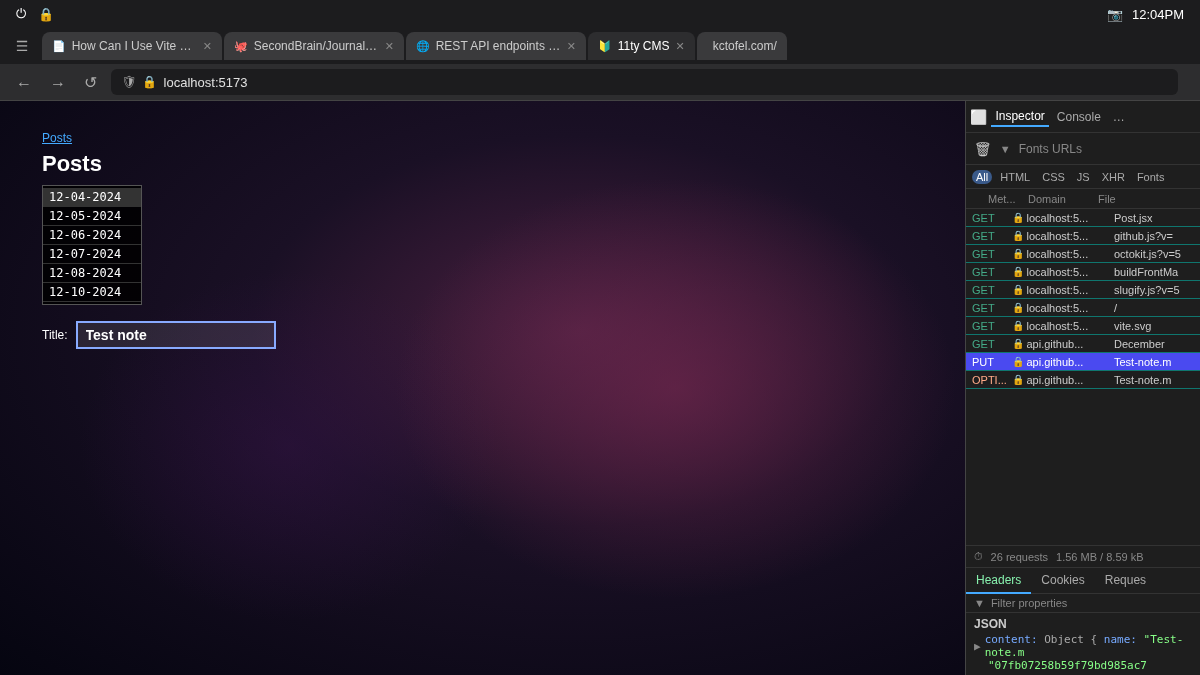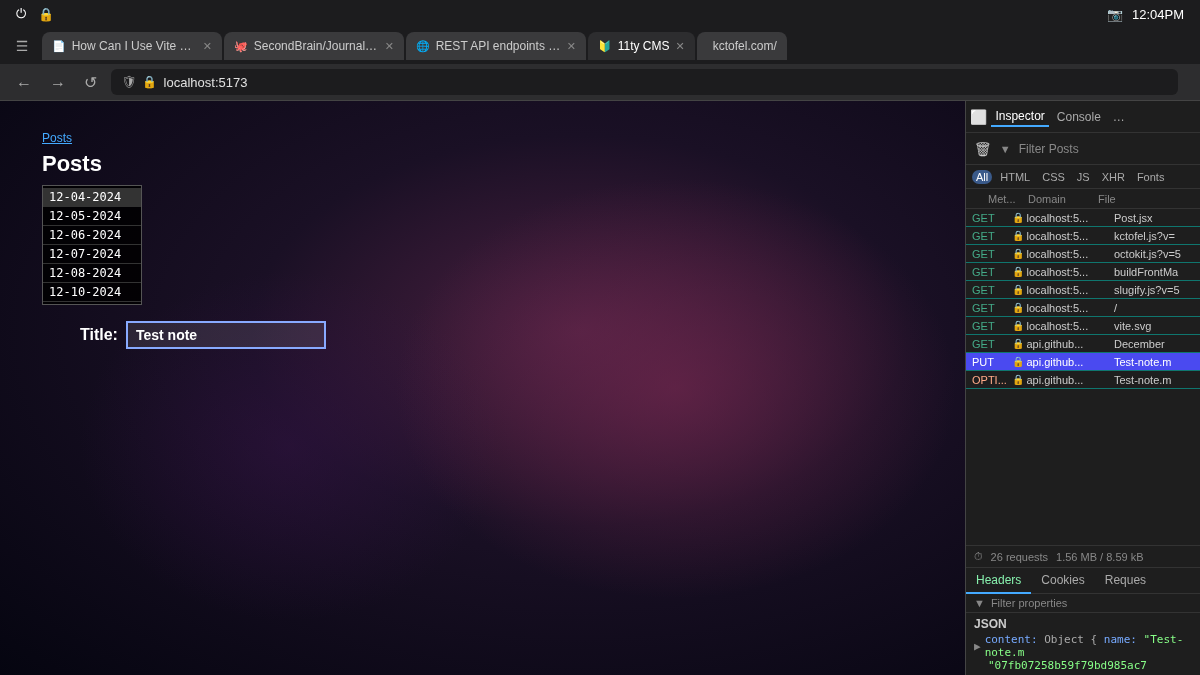--- a/index.html
+++ b/index.html
@@ -183,23 +183,22 @@
     }
 
     .title-row {
       display: flex;
       align-items: center;
       gap: 8px;
       margin-bottom: 8px;
     }
     .title-label {
       color: #fff;
-      font-size: 16px;
-      font-weight: bold;
-      margin-left: 38px;
+      font-size: 12px;
+      font-weight: normal;
     }
     .title-input {
       background: rgba(255,255,255,0.1);
       border: 2px solid #88aaff;
       color: #fff;
       padding: 4px 8px;
       font-size: 14px;
       width: 200px;
       outline: none;
       font-weight: bold;
@@ -470,21 +469,21 @@
         <span style="font-size:14px;color:#aaa;cursor:pointer;">⬜</span>
         <span style="color:#fff;font-size:12px;border-bottom:2px solid #4af;padding:2px 4px;">Inspector</span>
         <span style="color:#aaa;font-size:12px;padding:2px 4px;">Console</span>
         <span style="color:#aaa;font-size:12px;padding:2px 4px;">…</span>
       </div>
     </div>
 
     <div class="devtools-toolbar">
       <span style="font-size:14px;">🗑</span>
       <span style="color:#888;font-size:11px;">▼</span>
-      <span style="color:#888;font-size:12px;cursor:pointer;">Filter Posts</span>
+      <span style="color:#888;font-size:12px;cursor:pointer;">Fonts URLs</span>
     </div>
 
     <div class="network-tabs" id="network-tabs">
         <span class="network-tab active">All</span>
         <span class="network-tab">HTML</span>
         <span class="network-tab">CSS</span>
         <span class="network-tab">JS</span>
         <span class="network-tab">XHR</span>
         <span class="network-tab">Fonts</span>
       </div>
@@ -503,21 +502,21 @@
       localhost:5...
     </span>
     <span class="file-cell">Post.jsx</span>
   </div>
         <div class="network-row">
     <span class="method-get">GET</span>
     <span class="url-cell">
       <span class="lock-icon">🔒</span>
       localhost:5...
     </span>
-    <span class="file-cell">kctofel.js?v=</span>
+    <span class="file-cell">github.js?v=</span>
   </div>
         <div class="network-row">
     <span class="method-get">GET</span>
     <span class="url-cell">
       <span class="lock-icon">🔒</span>
       localhost:5...
     </span>
     <span class="file-cell">octokit.js?v=5</span>
   </div>
         <div class="network-row">

